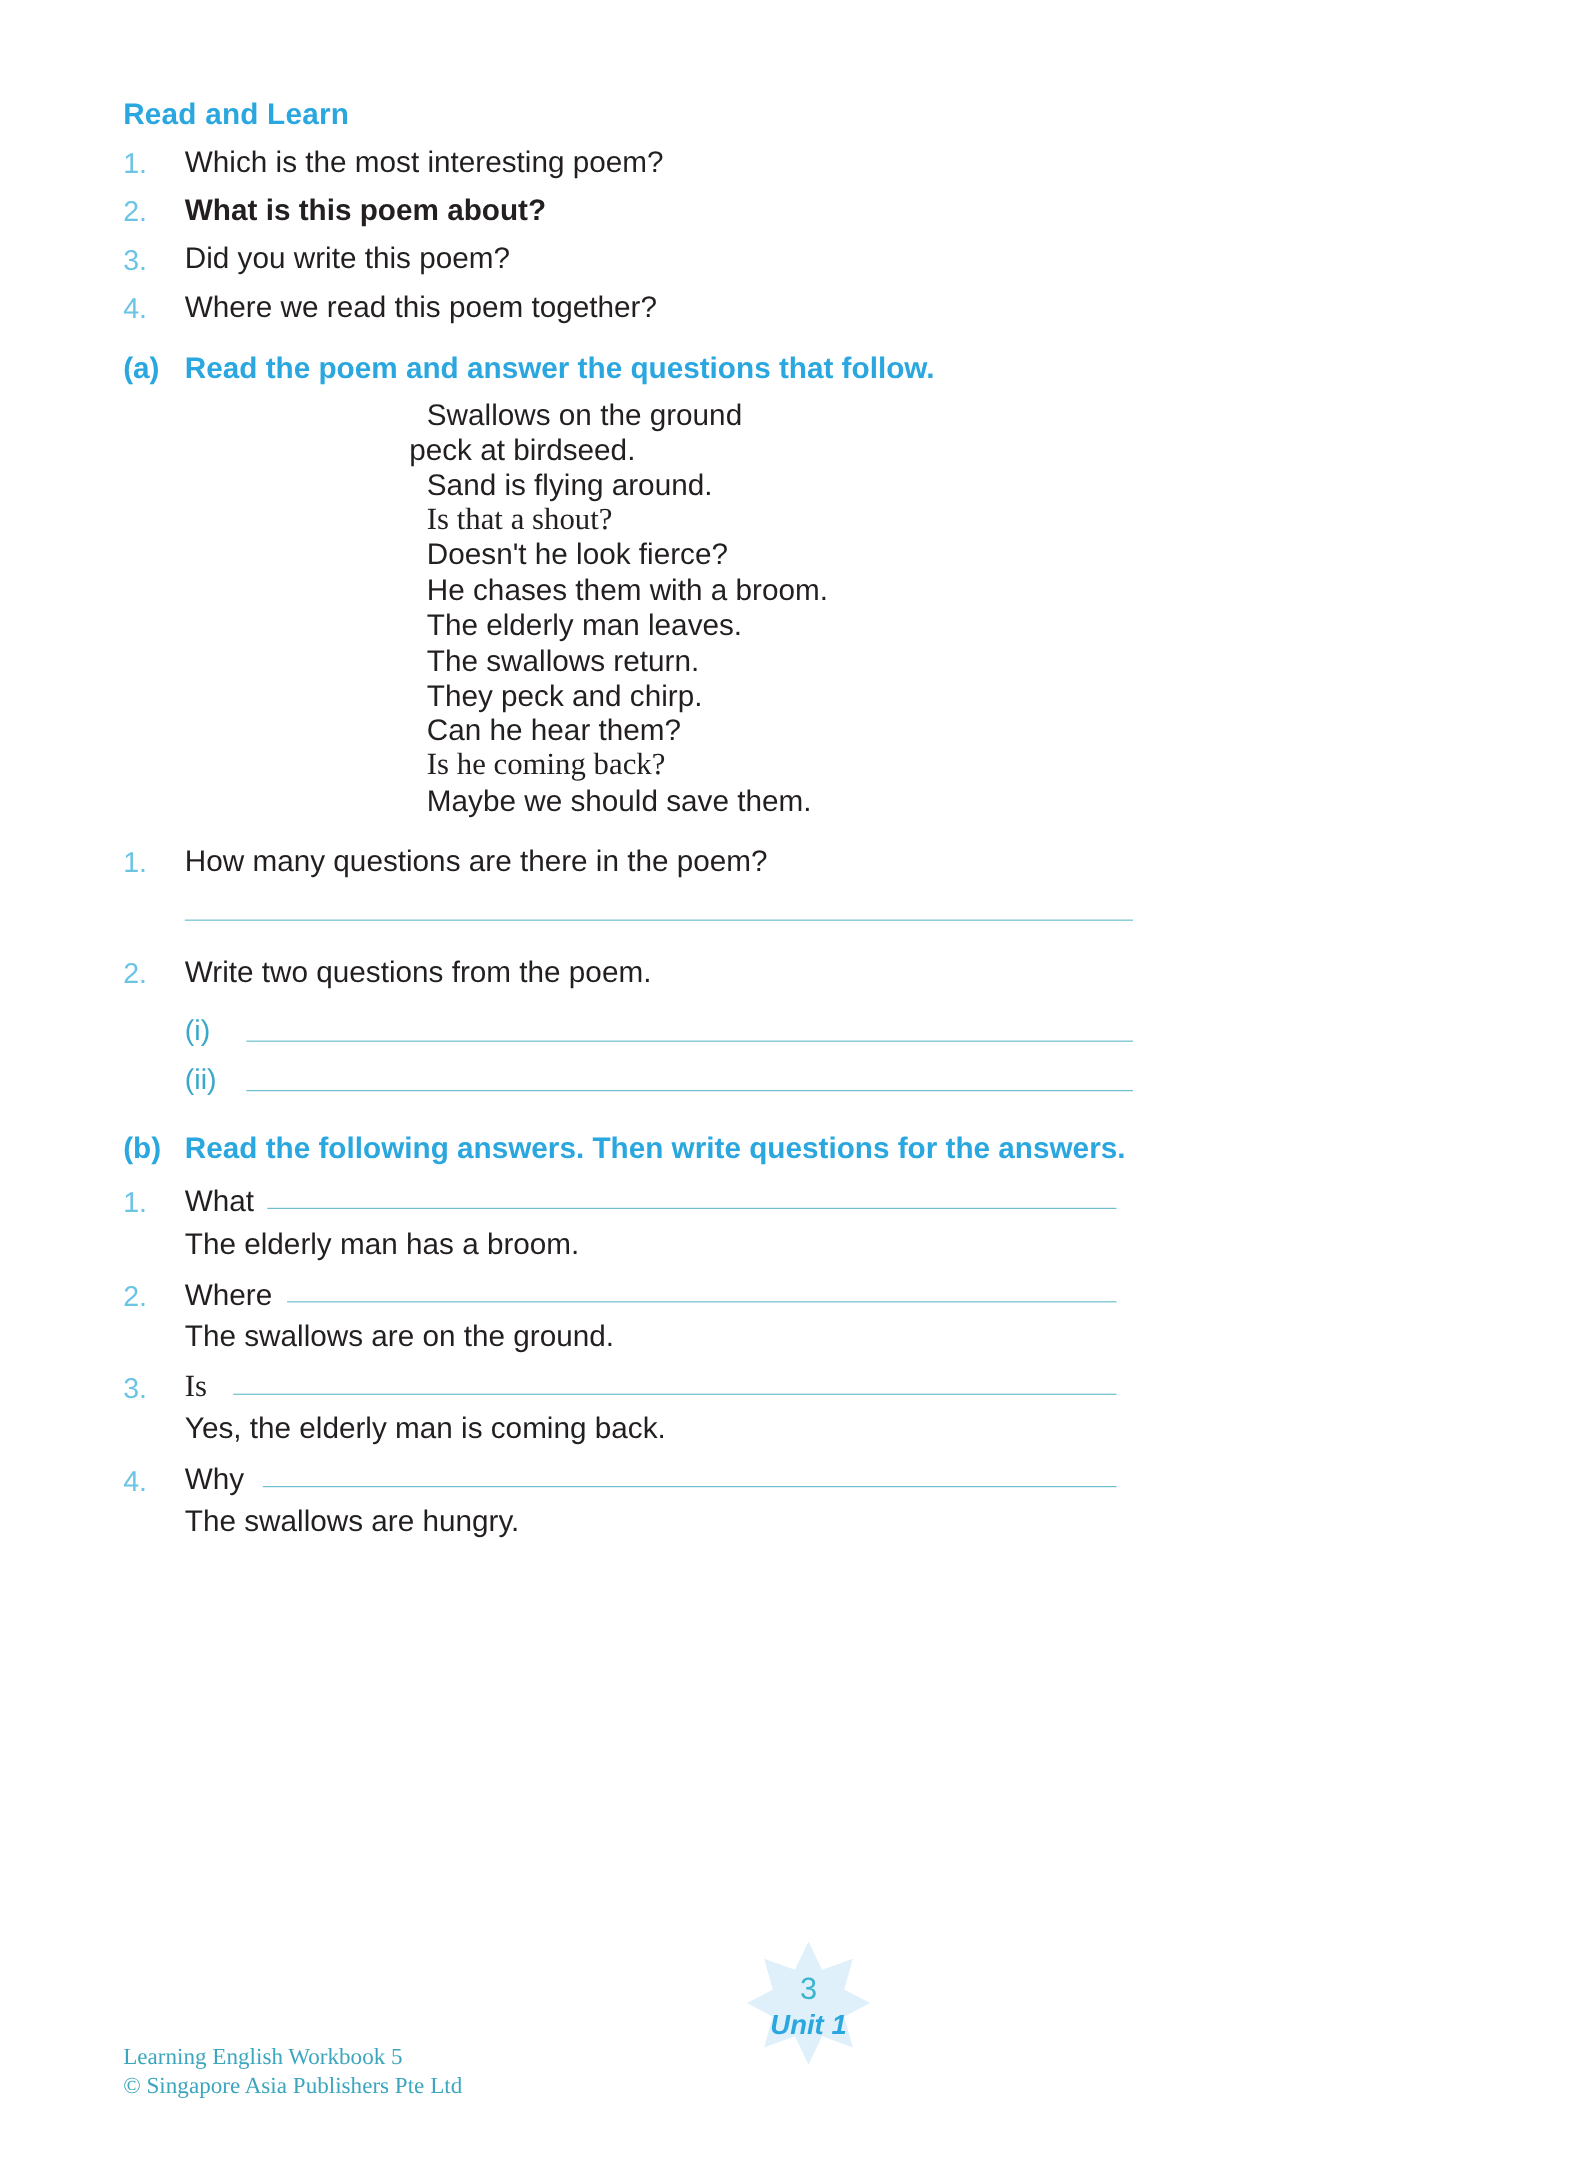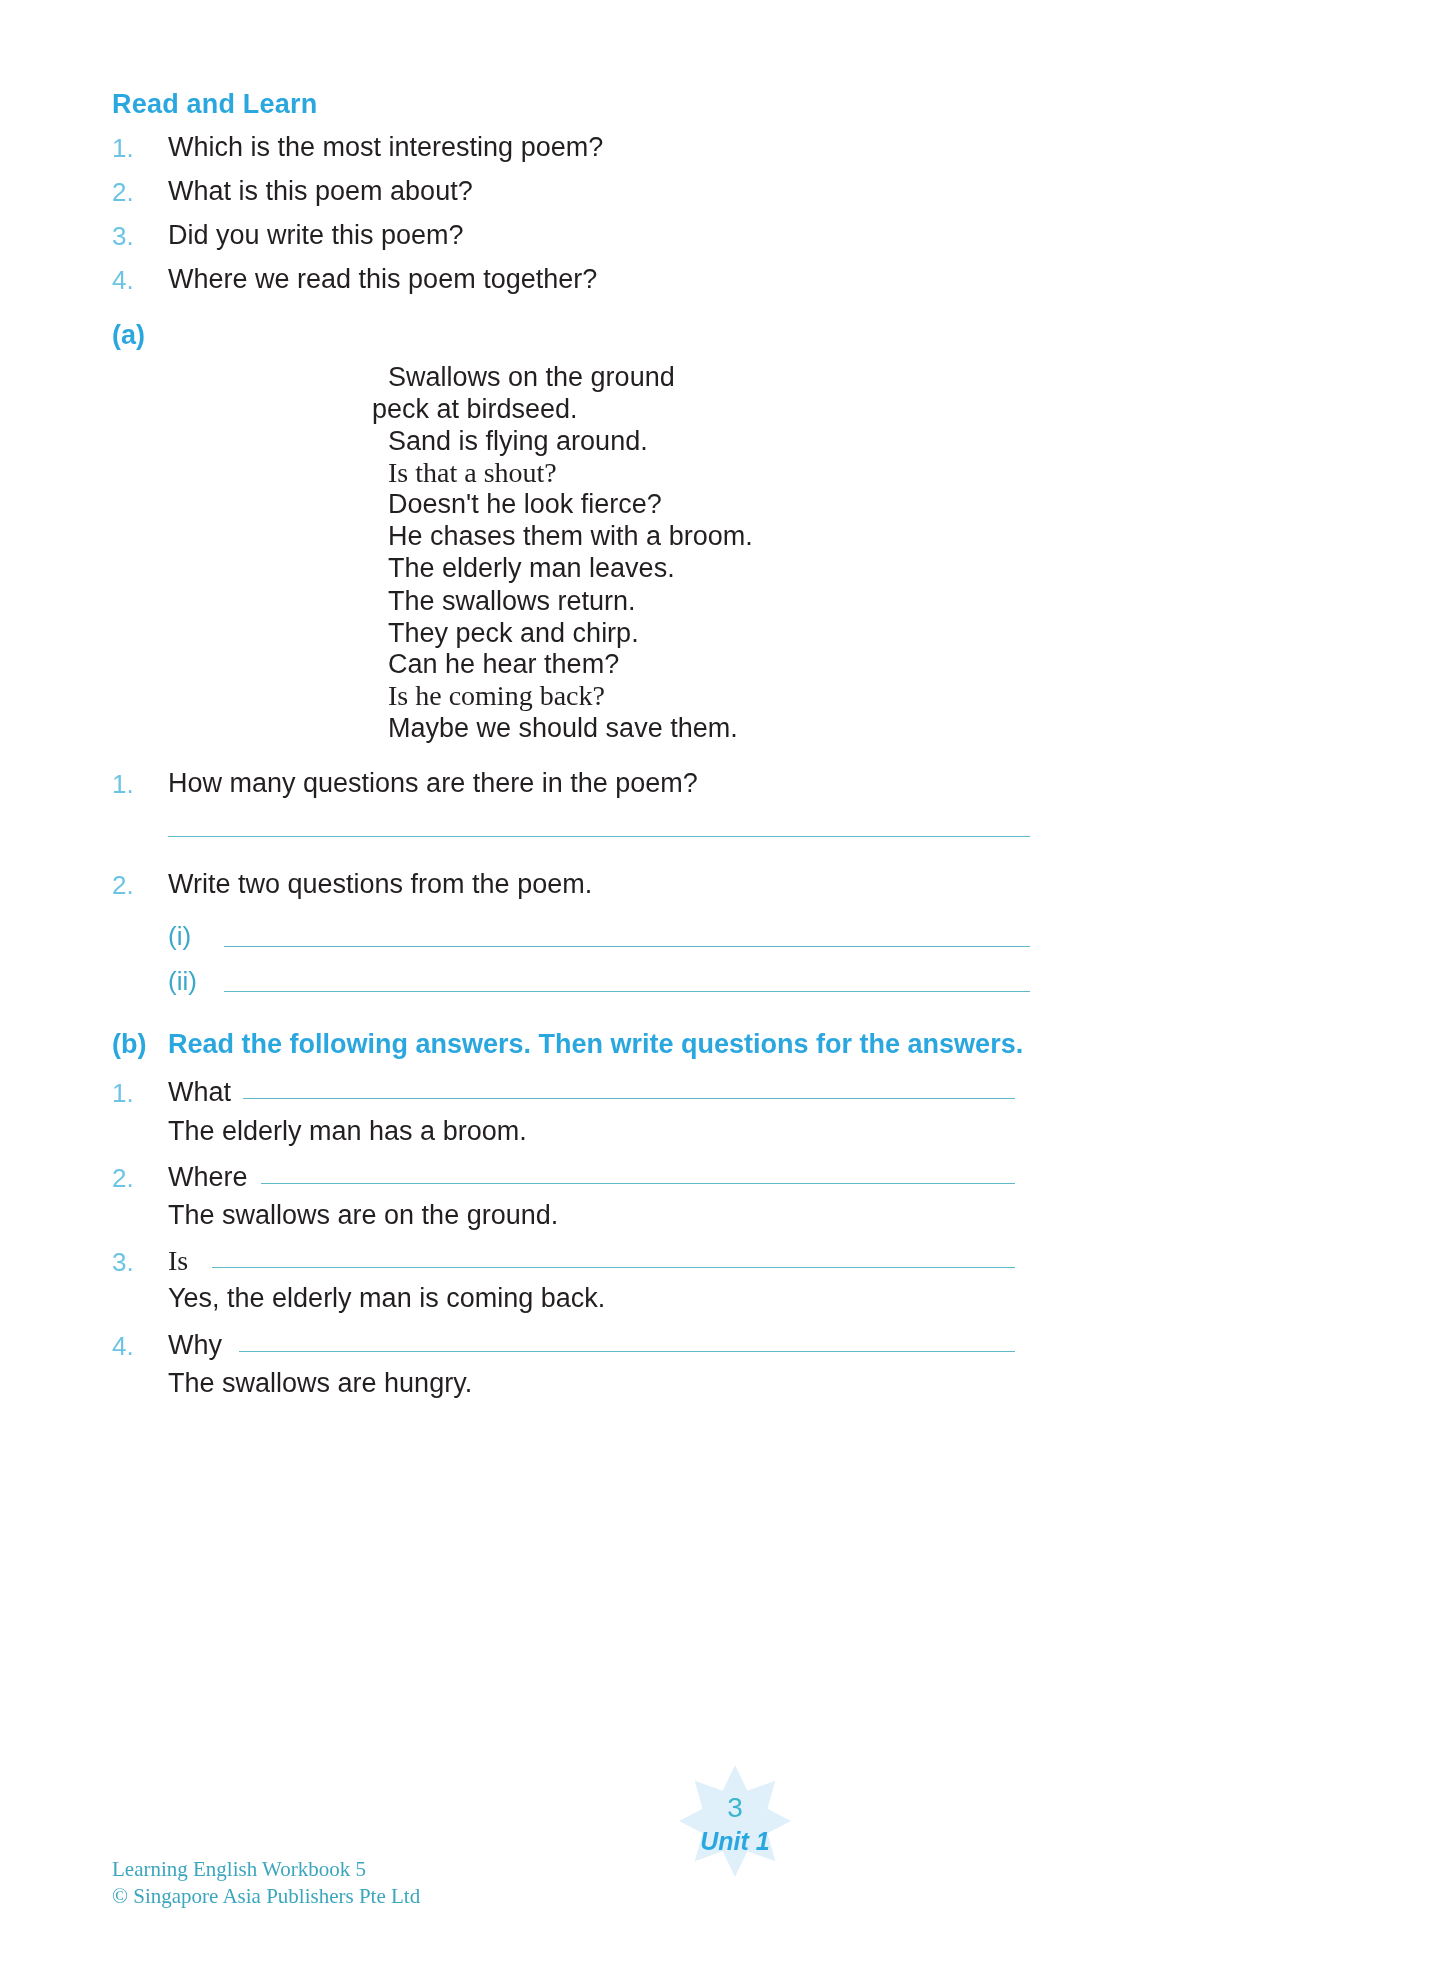--- a/index.html
+++ b/index.html
@@ -170,29 +170,30 @@
 <body>
 
 <div class="page">
 
   <div class="section-title" style="left:112px; top:89px;">Read and Learn</div>
 
   <div class="q-num" style="left:112px; top:133px;">1.</div>
   <div class="q-text" style="left:168px; top:132px;">Which is the most interesting poem?</div>
 
   <div class="q-num" style="left:112px; top:177px;">2.</div>
-  <div class="q-text" style="left:168px; top:176px;">What is this poem about?</div>
+  <div class="q-text" style="left:168px; top:176px;font-weight:bold;">What is this poem about?</div>
 
   <div class="q-num" style="left:112px; top:221px;">3.</div>
   <div class="q-text" style="left:168px; top:220px;">Did you write this poem?</div>
 
   <div class="q-num" style="left:112px; top:265px;">4.</div>
   <div class="q-text" style="left:168px; top:264px;">Where we read this poem together?</div>
 
   <div class="label-blue" style="left:112px; top:320px;">(a)</div>
+  <div class="sub-head" style="left:168px; top:320px;">Read the poem and answer the questions that follow.</div>
 
   <div class="poem-line" style="left:388px; top:362px;">Swallows on the ground</div>
   <div class="poem-line" style="left:372px; top:394px;">peck at birdseed.</div>
   <div class="poem-line" style="left:388px; top:426px;">Sand is flying around.</div>
   <div class="poem-line serif" style="left:388px; top:457px;">Is that a shout?</div>
   <div class="poem-line" style="left:388px; top:489px;">Doesn't he look fierce?</div>
   <div class="poem-line" style="left:388px; top:521px;">He chases them with a broom.</div>
   <div class="poem-line" style="left:388px; top:553px;">The elderly man leaves.</div>
   <div class="poem-line" style="left:388px; top:586px;">The swallows return.</div>
   <div class="poem-line" style="left:388px; top:618px;">They peck and chirp.</div>

